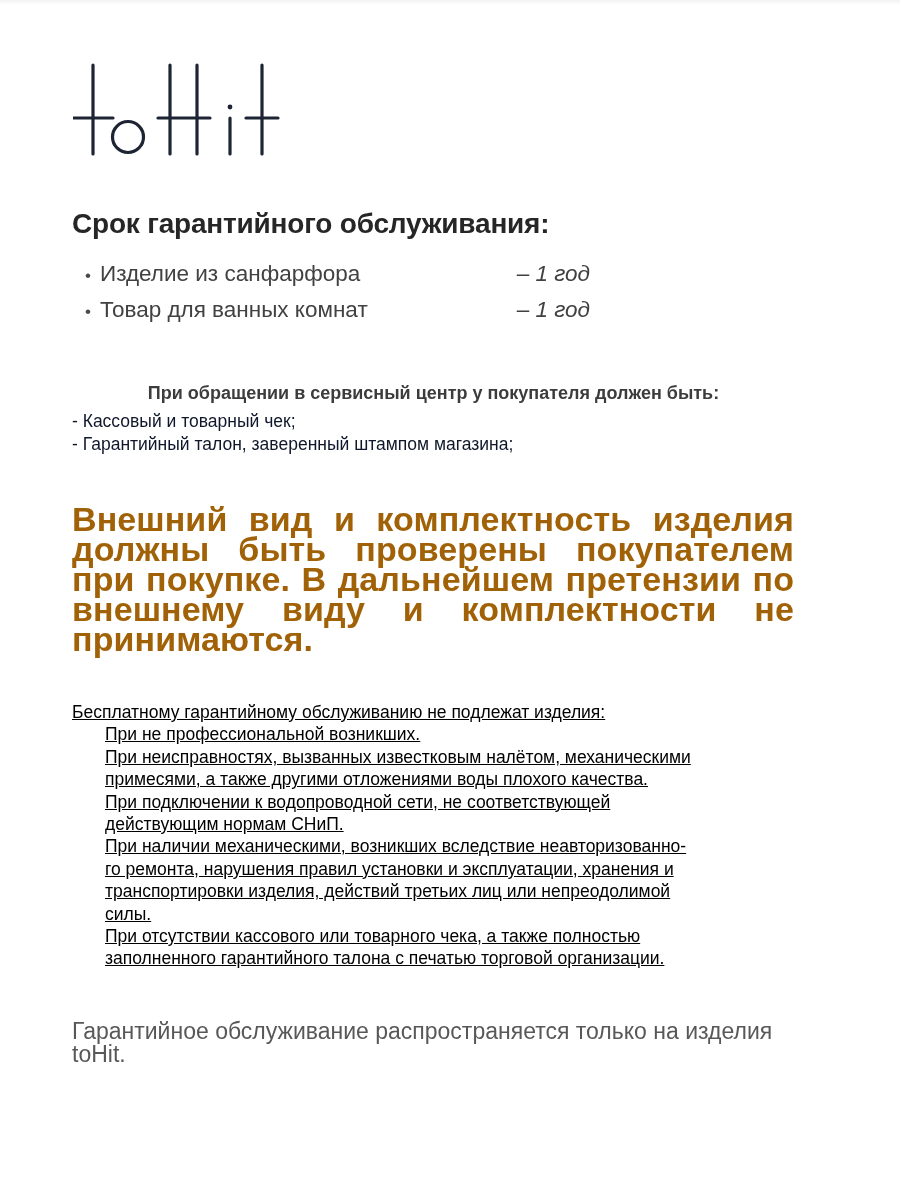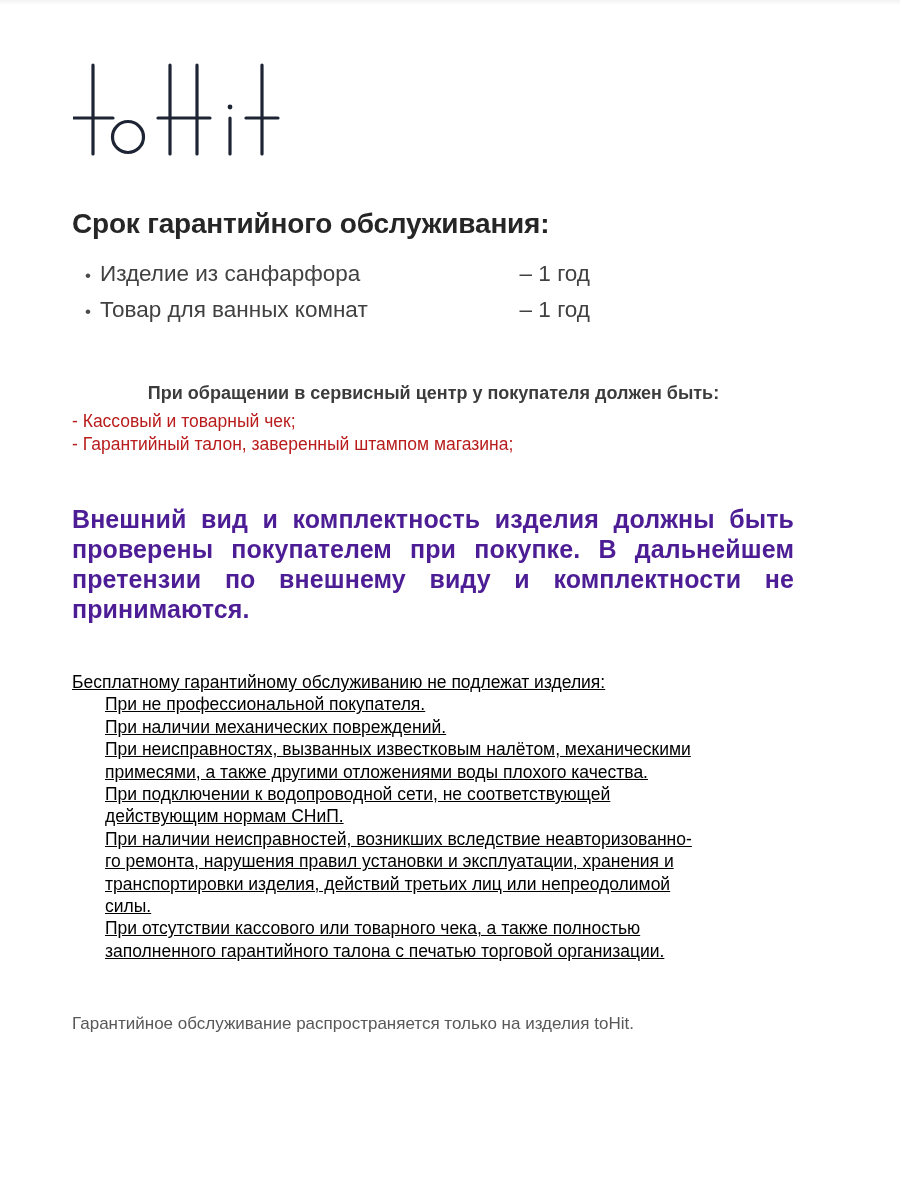--- a/index.html
+++ b/index.html
@@ -23,38 +23,38 @@
     line-height:34px;letter-spacing:-0.2px;
   }
   .bullets{margin-top:16px;}
   .brow{
     display:flex;justify-content:space-between;align-items:baseline;
     width:505px;margin-left:13px;
     font-size:22.5px;color:#414141;line-height:34px;
   }
   .brow .left{display:flex;align-items:baseline;}
   .blt{font-size:17px;margin-right:9px;color:#4a4a4a;}
-  .term{white-space:nowrap;}
+  .term{white-space:nowrap;font-style:italic;}
 
   .subhead{
     margin-top:52px;
     font-size:18px;font-weight:bold;color:#3c3c3c;line-height:24px;text-align:center;
   }
-  .dashlist{margin-top:5px;font-size:17.5px;color:#b91c1c;line-height:23px;}
+  .dashlist{margin-top:5px;font-size:17.5px;color:#0f172a;line-height:23px;}
 
   .notice{
     margin-top:48px;width:722px;
-    font-size:25px;font-weight:bold;color:#4c1d95;
+    font-size:34px;font-weight:bold;color:#a16207;
     line-height:30px;text-align:justify;letter-spacing:0.1px;
   }
 
   .exclusions{margin-top:47px;font-size:17.5px;color:#000000;line-height:22.4px;text-decoration:underline;}
   .excl-item{margin-left:33px;white-space:pre-line;}
 
-  .footnote{margin-top:50px;font-size:17px;color:#585858;line-height:23px;}
+  .footnote{margin-top:50px;font-size:23px;color:#585858;line-height:23px;}
 
   .plumber-wm{position:absolute;left:10px;top:1076px;}
   .site-wm{
     position:absolute;left:815px;top:1125px;width:110px;
     transform:rotate(-90deg);transform-origin:center center;
     font-size:17px;letter-spacing:1px;color:#dcdcdc;
     text-shadow:0.5px 0.5px 0 #ffffff, -0.5px -0.5px 0 #c9c9c9;
     text-align:center;
   }
 </style>
@@ -107,27 +107,26 @@
     <div class="subhead">При обращении в сервисный центр у покупателя должен быть:</div>
     <div class="dashlist">
       <div>- Кассовый и товарный чек;</div>
       <div>- Гарантийный талон, заверенный штампом магазина;</div>
     </div>
 
     <div class="notice">Внешний вид и комплектность изделия должны быть проверены покупателем при покупке. В дальнейшем претензии по внешнему виду и комплектности не принимаются.</div>
 
     <div class="exclusions">
       <div>Бесплатному гарантийному обслуживанию не подлежат изделия:</div>
-      <div class="excl-item">При не профессиональной покупателя.</div>
-      <div class="excl-item">При наличии механических повреждений.</div>
+      <div class="excl-item">При не профессиональной возникших.</div>
       <div class="excl-item">При неисправностях, вызванных известковым налётом, механическими
 примесями, а также другими отложениями воды плохого качества.</div>
       <div class="excl-item">При подключении к водопроводной сети, не соответствующей
 действующим нормам СНиП.</div>
-      <div class="excl-item">При наличии неисправностей, возникших вследствие неавторизованно-
+      <div class="excl-item">При наличии механическими, возникших вследствие неавторизованно-
 го ремонта, нарушения правил установки и эксплуатации, хранения и
 транспортировки изделия, действий третьих лиц или непреодолимой
 силы.</div>
       <div class="excl-item">При отсутствии кассового или товарного чека, а также полностью
 заполненного гарантийного талона с печатью торговой организации.</div>
     </div>
 
     <div class="footnote">Гарантийное обслуживание распространяется только на изделия toHit.</div>
   </div>
 

